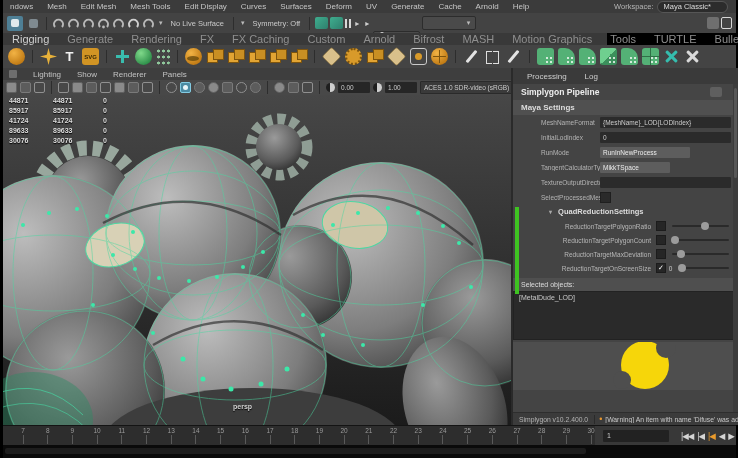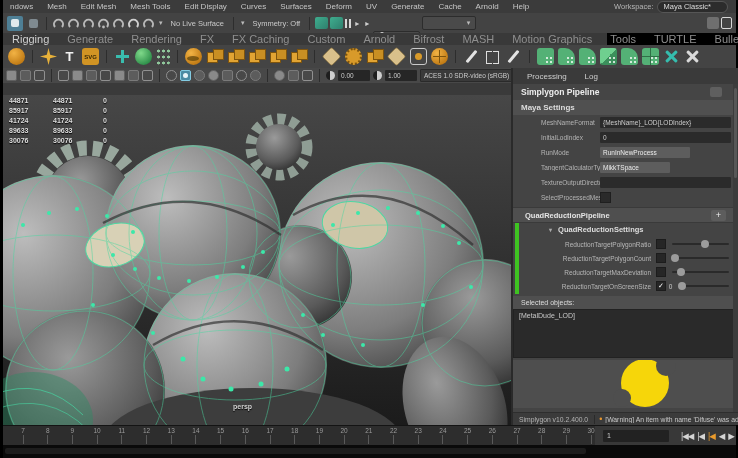--- a/index.html
+++ b/index.html
@@ -297,20 +297,27 @@
     <span class="si si-green bite"></span>
     <span class="si si-green bite"></span>
     <span class="si si-green cube"></span>
     <span class="si si-green bite"></span>
     <span class="si si-green gridded"></span>
     <span class="si si-x"></span>
     <span class="si si-x grey"></span>
   </div>
 
   <div id="viewport">
+    <div id="vpmenu">
+      <span class="vpm-ico"></span>
+      <span>Lighting</span>
+      <span>Show</span>
+      <span>Renderer</span>
+      <span>Panels</span>
+    </div>
     <div id="vptools">
       <span class="vt f"></span>
       <span class="vt d"></span>
       <span class="vt"></span>
       <span class="sep"></span>
       <span class="vt"></span>
       <span class="vt f"></span>
       <span class="vt d"></span>
       <span class="vt"></span>
       <span class="vt f"></span>
@@ -503,24 +510,20 @@
       <span class="flabel">TextureOutputDirectory</span>
       <span class="ffield"></span>
     </div>
     <div class="fieldrow">
       <span class="flabel">SelectProcessedMeshes</span>
       <span class="fcheck"></span>
     </div>
 
     <div id="greenstrip"></div>
 
-    <div id="quadbar">
-      <span class="qtitle">QuadReductionPipeline</span>
-      <span id="plusbtn">+</span>
-    </div>
     <div id="qsettings">
       <span class="qcaret">▾</span>
       <span>QuadReductionSettings</span>
     </div>
 
     <div class="sliderrow">
       <span class="slabel">ReductionTargetPolygonRatio</span>
       <span class="scheck"></span>
       <span class="strack">
             <span class="shandle" style="left:58%"></span>

